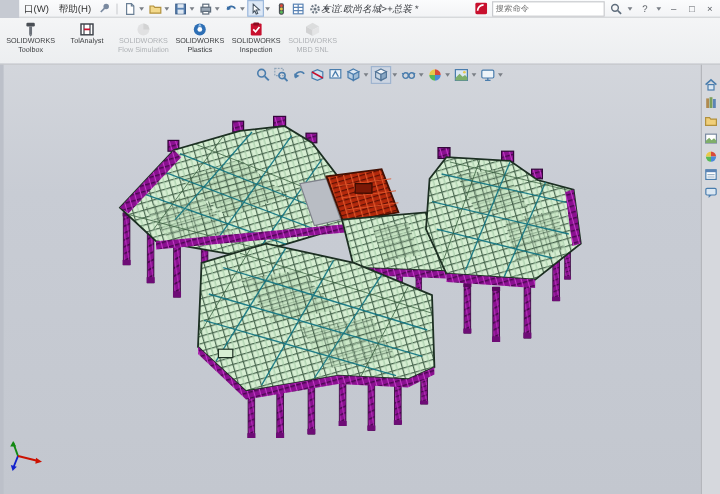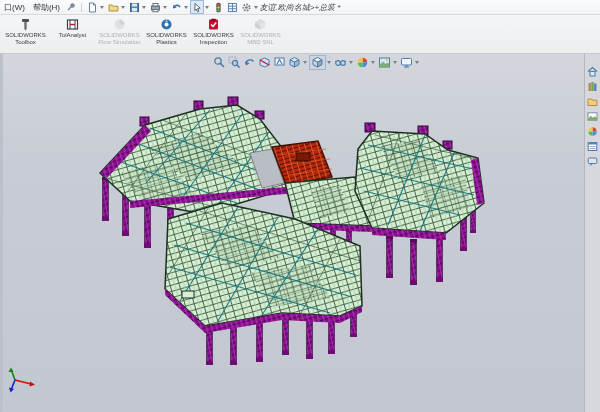--- a/index.html
+++ b/index.html
@@ -3,21 +3,21 @@
 <meta charset="utf-8">
 <style>
   html,body{margin:0;padding:0;}
   body{
     width:600px;height:412px;overflow:hidden;position:relative;
     font-family:"Liberation Sans",sans-serif;
     background:#c6cad2;
   }
   
   .titlebar{
-    position:absolute;top:0;left:0;right:0;height:14px;
+    position:absolute;top:0;left:16px;right:0;height:14px;
     background:linear-gradient(#fbfcfd,#f2f3f5);
     border-bottom:1px solid #d7d9db;
     display:flex;align-items:center;font-size:8px;color:#333;z-index:30;
   }
   .menu-item{padding:0 4px;white-space:nowrap;}
   .sep{width:1px;height:9px;background:#cfd1d4;margin:0 3px;}
   .qt{display:flex;align-items:center;}
   .qt-icon{width:12px;height:12px;display:flex;align-items:center;justify-content:center;border:1px solid transparent;}
   .qt-icon.pressed{background:#dde8f6;border:1px solid #9db9dc;}
   .caret{width:0;height:0;border-left:2.5px solid transparent;border-right:2.5px solid transparent;border-top:3px solid #7a7f86;margin:0 2px 0 1px;}
@@ -147,20 +147,43 @@
       <svg width="11" height="11" viewBox="0 0 11 11">
           <circle cx="5.5" cy="5.5" r="3.1" fill="none" stroke="#707a85" stroke-width="1.8" stroke-dasharray="1.6 1.2"></circle>
           <circle cx="5.5" cy="5.5" r="1.3" fill="#707a85"></circle>
         </svg>
     </span>
       <span class="caret"></span>
   </div>
 
   <span class="title">友谊.欧尚名城&gt;+总装 *</span>
 
+  <div class="tb-right">
+    <span class="qt-icon">
+      <svg width="10" height="10" viewBox="0 0 10 10">
+          <rect width="10" height="10" rx="1.5" fill="#c8102e"></rect>
+          <path d="M2 7 A5 5 0 0 1 7 2" fill="none" stroke="#fff" stroke-width="1.4"></path>
+        </svg>
+    </span>
+    <div class="search-box">
+      <input placeholder="搜索命令" style="">
+    </div>
+    <span class="qt-icon">
+      <svg width="11" height="11" viewBox="0 0 11 11">
+          <circle cx="4.5" cy="4.5" r="2.8" fill="none" stroke="#5f6d7c" stroke-width="1.2"></circle>
+          <line x1="6.8" y1="6.8" x2="9.6" y2="9.6" stroke="#5f6d7c" stroke-width="1.4"></line>
+        </svg>
+    </span>
+      <span class="caret"></span>
+    <span class="winbtn">?</span>
+      <span class="caret"></span>
+    <span class="winbtn">–</span>
+    <span class="winbtn">□</span>
+    <span class="winbtn">×</span>
+  </div>
 </div>
 
 <div class="addins">
   <div class="addin">
     <span class="ic">
       <svg width="13" height="13" viewBox="0 0 13 13">
           <rect x="3" y="1" width="7" height="3" rx="1" fill="#4a4f55"></rect>
           <rect x="5.3" y="4" width="2.4" height="7" fill="#6a7078"></rect>
           <path d="M5.3 11 L7.7 11 L6.5 12.6 Z" fill="#6a7078"></path>
         </svg>

